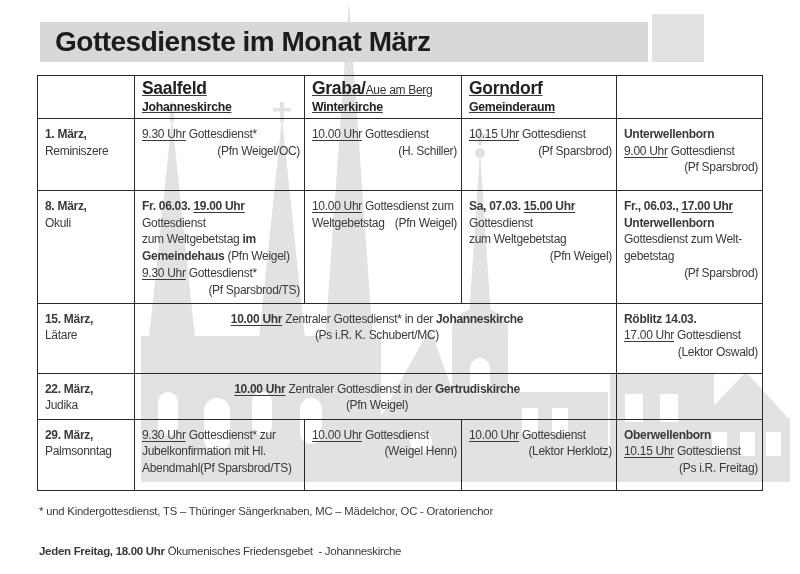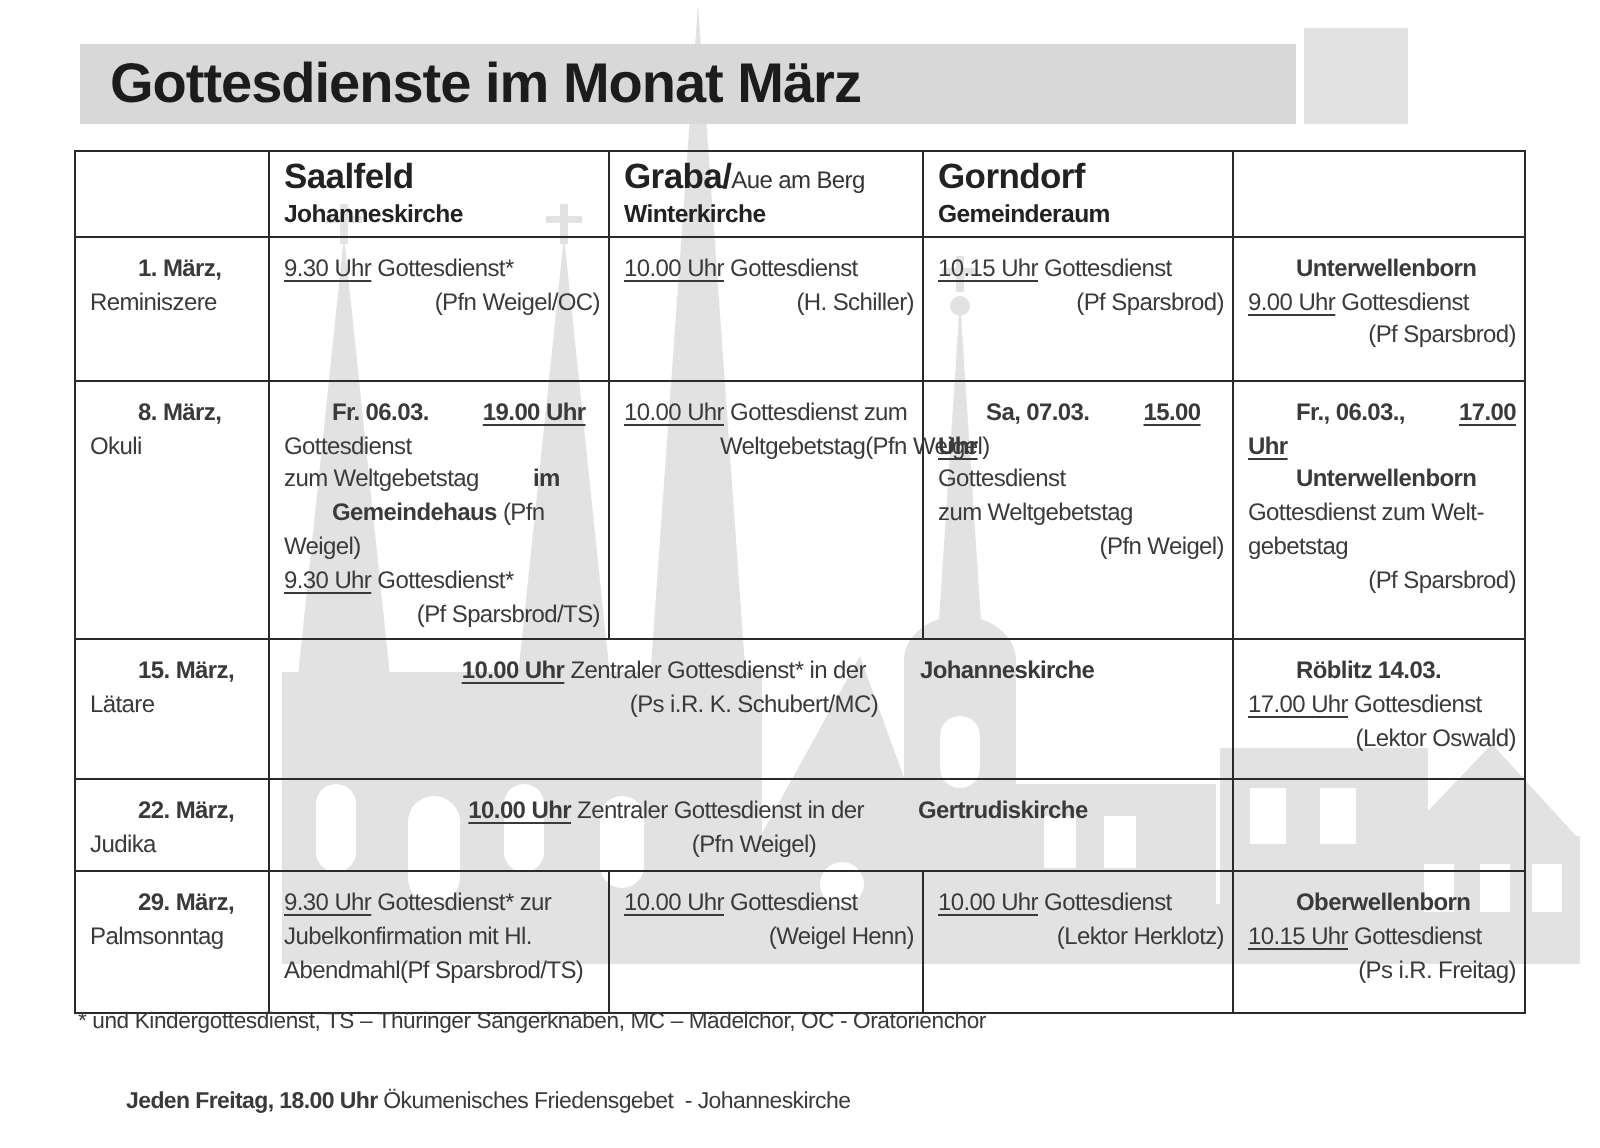--- a/index.html
+++ b/index.html
@@ -20,31 +20,31 @@
   table.schedule{position:absolute;left:37px;top:75px;width:725px;z-index:1;
                  border-collapse:collapse;table-layout:fixed;background:transparent;}
   .cell{border:1.6px solid var(--bd,#2a2a2a);vertical-align:top;text-align:left;
         padding:7px 4px 4px 7px;font-size:12px;letter-spacing:-0.3px;line-height:16.8px;
         font-weight:normal;color:var(--tx,#3a3a3a);background:transparent;}
   thead tr{height:40px;}
   .row-0{height:72px;} .row-1{height:109px;} .row-2{height:70px;}
   .row-3{height:46px;} .row-4{height:71px;}
   col.c1{width:97px;} col.c2{width:170px;} col.c3{width:157px;} col.c4{width:155px;} col.c5{width:146px;}
 
-  .hcell{padding-top:3px;}
+  .hcell{padding-top:3px;text-decoration:underline;}
   .hbig{font-size:17.5px;font-weight:bold;letter-spacing:-0.3px;color:#222;line-height:19px;}
   .hsmall{font-size:12px;font-weight:normal;color:#333;}
   .hsub{font-size:12.3px;font-weight:bold;color:#222;line-height:14px;margin-top:1px;}
 
   .line{min-height:16.8px;}
   .al-right{text-align:right;}
   .al-center{text-align:center;}
-  .al-between{display:flex;justify-content:space-between;margin-left:48px;}
+  .al-between{display:flex;justify-content:space-between;}
   .al-between span{white-space:nowrap;}
-  .b{font-weight:bold;margin-left:24px;}
+  .b{font-weight:bold;}
   .u{text-decoration:underline;text-underline-offset:2px;text-decoration-thickness:1.2px;}
 
   
   .footnote{position:absolute;left:39px;top:505px;font-size:11.3px;letter-spacing:-0.2px;z-index:1;}
   .notes{position:absolute;left:39px;top:511px;font-size:11.5px;letter-spacing:-0.3px;
          line-height:16px;white-space:pre-wrap;z-index:1;}
 </style>
 </head>
 <body>
 

